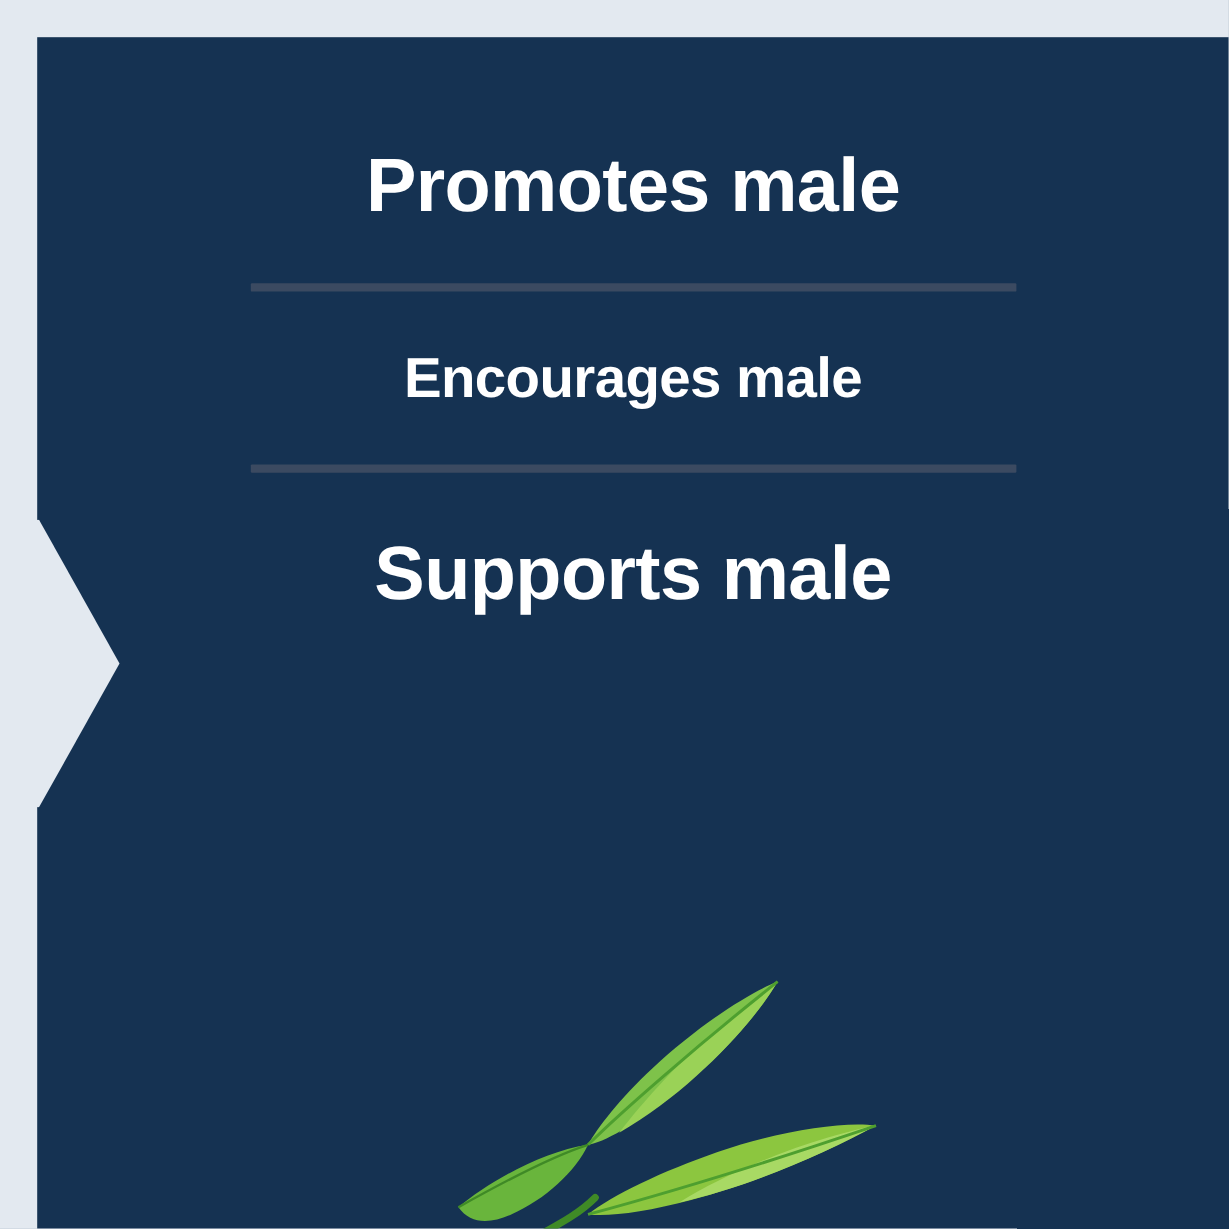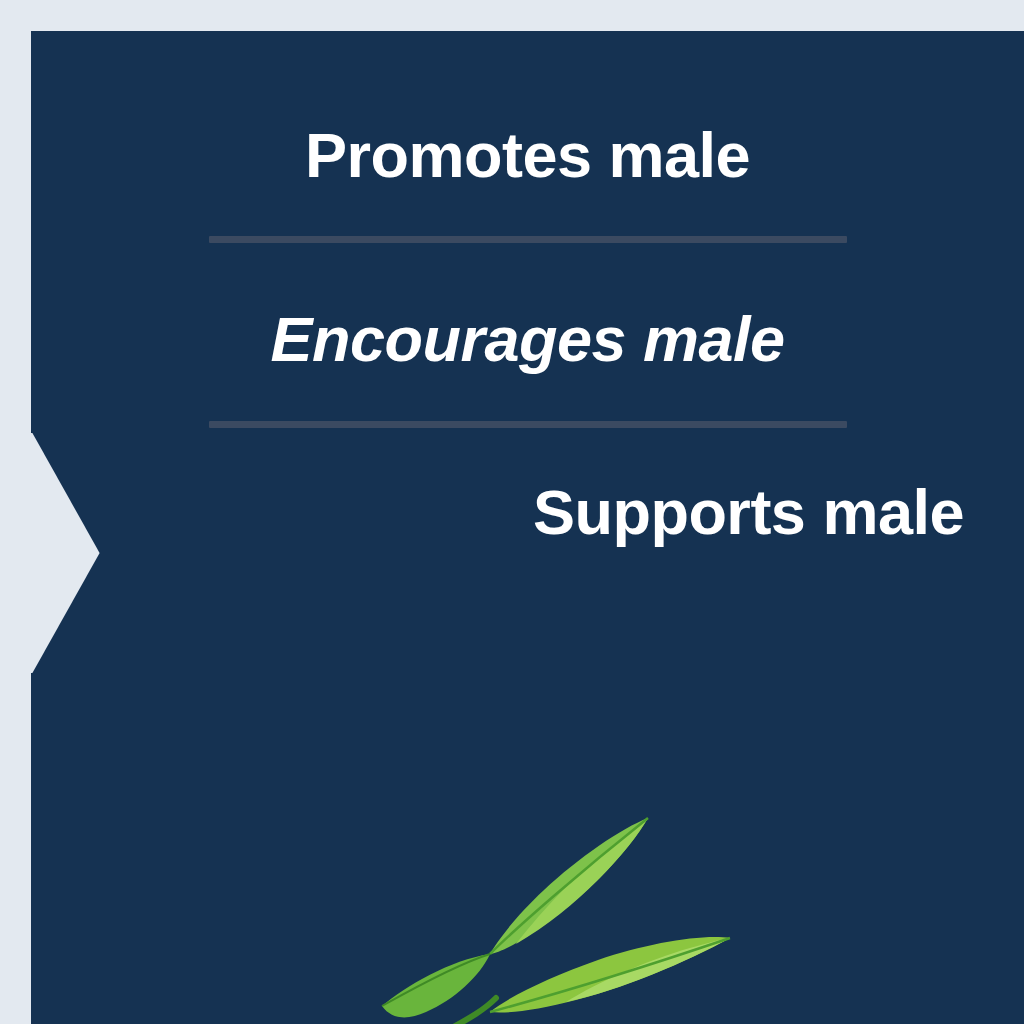--- a/index.html
+++ b/index.html
@@ -51,30 +51,30 @@
     justify-content: flex-start;
     pointer-events: none;
   }
   .benefit {
     width: 100%;
     text-align: center;
     color: #ffffff;
     font-weight: bold;
     letter-spacing: -0.5px;
     line-height: 1.10;
-    padding: 0 60px;
+    padding: 0 48px;
     box-sizing: border-box;
   }
   .benefit .line {
     display: block;
     white-space: nowrap;
   }
   .b1 { font-size: 63px; margin-top: 90px; }
-  .b2 { font-size: 63px; margin-top: 22px; font-style: italic; }
-  .b3 { font-size: 63px; margin-top: 12px; text-align: right; }
+  .b2 { font-size: 47px; margin-top: 6px; }
+  .b3 { font-size: 63px; margin-top: 12px; }
 
   .divider {
     width: 638px;
     height: 7px;
     background: #3b4a61;
     margin: 46px auto 40px auto;
     border-radius: 1px;
   }
   .divider.d2 { margin: 46px auto 38px auto; }
 

